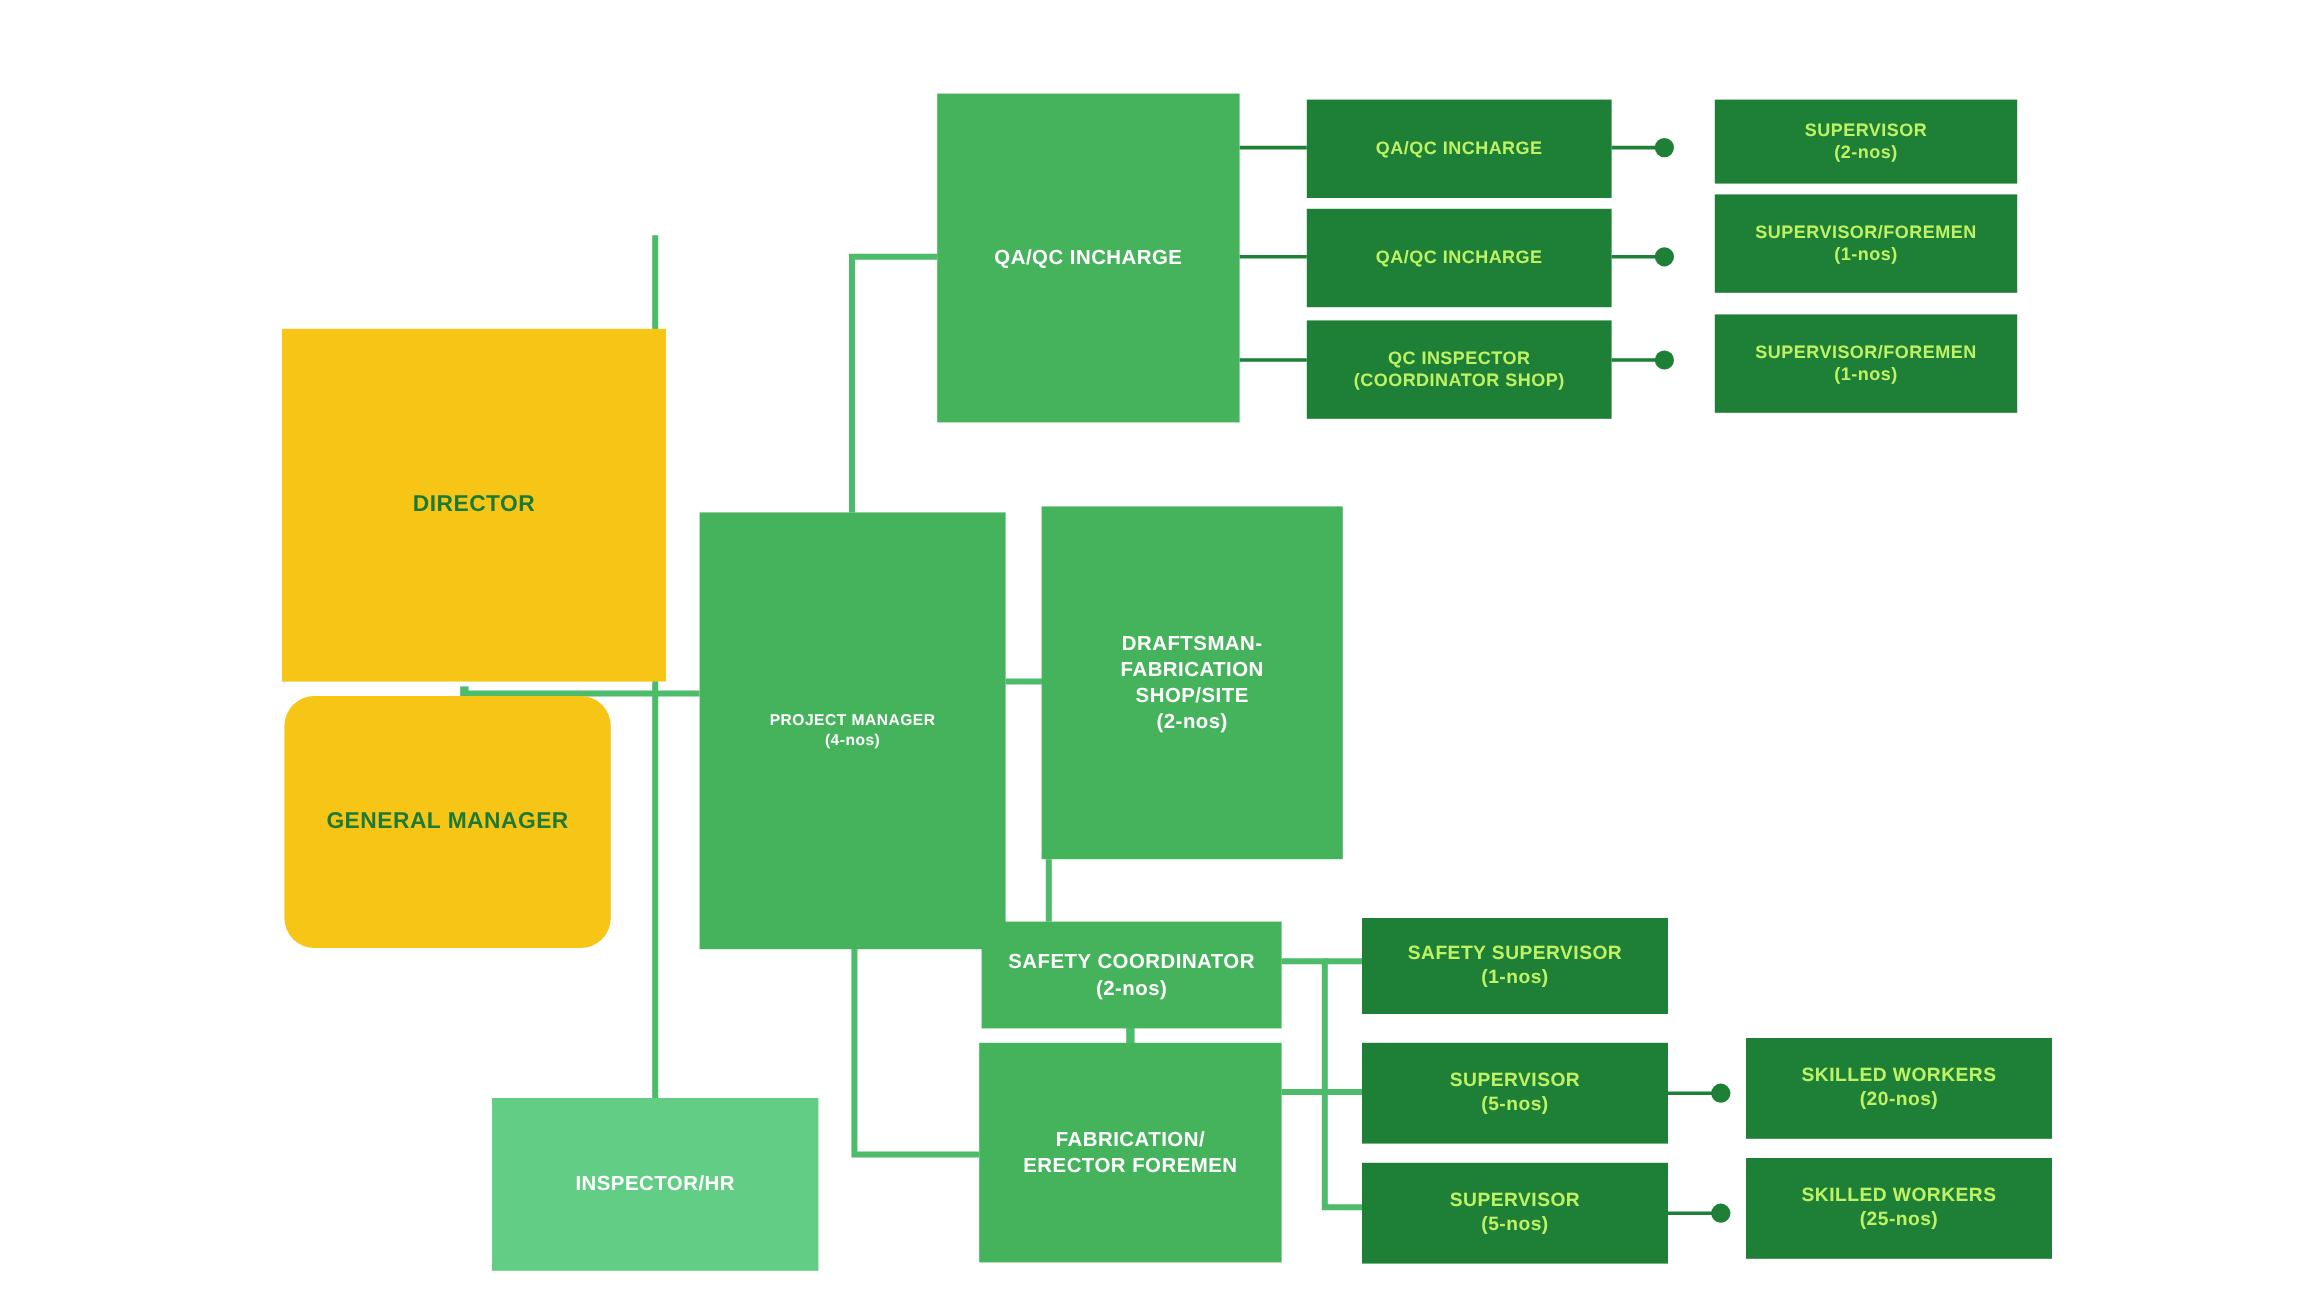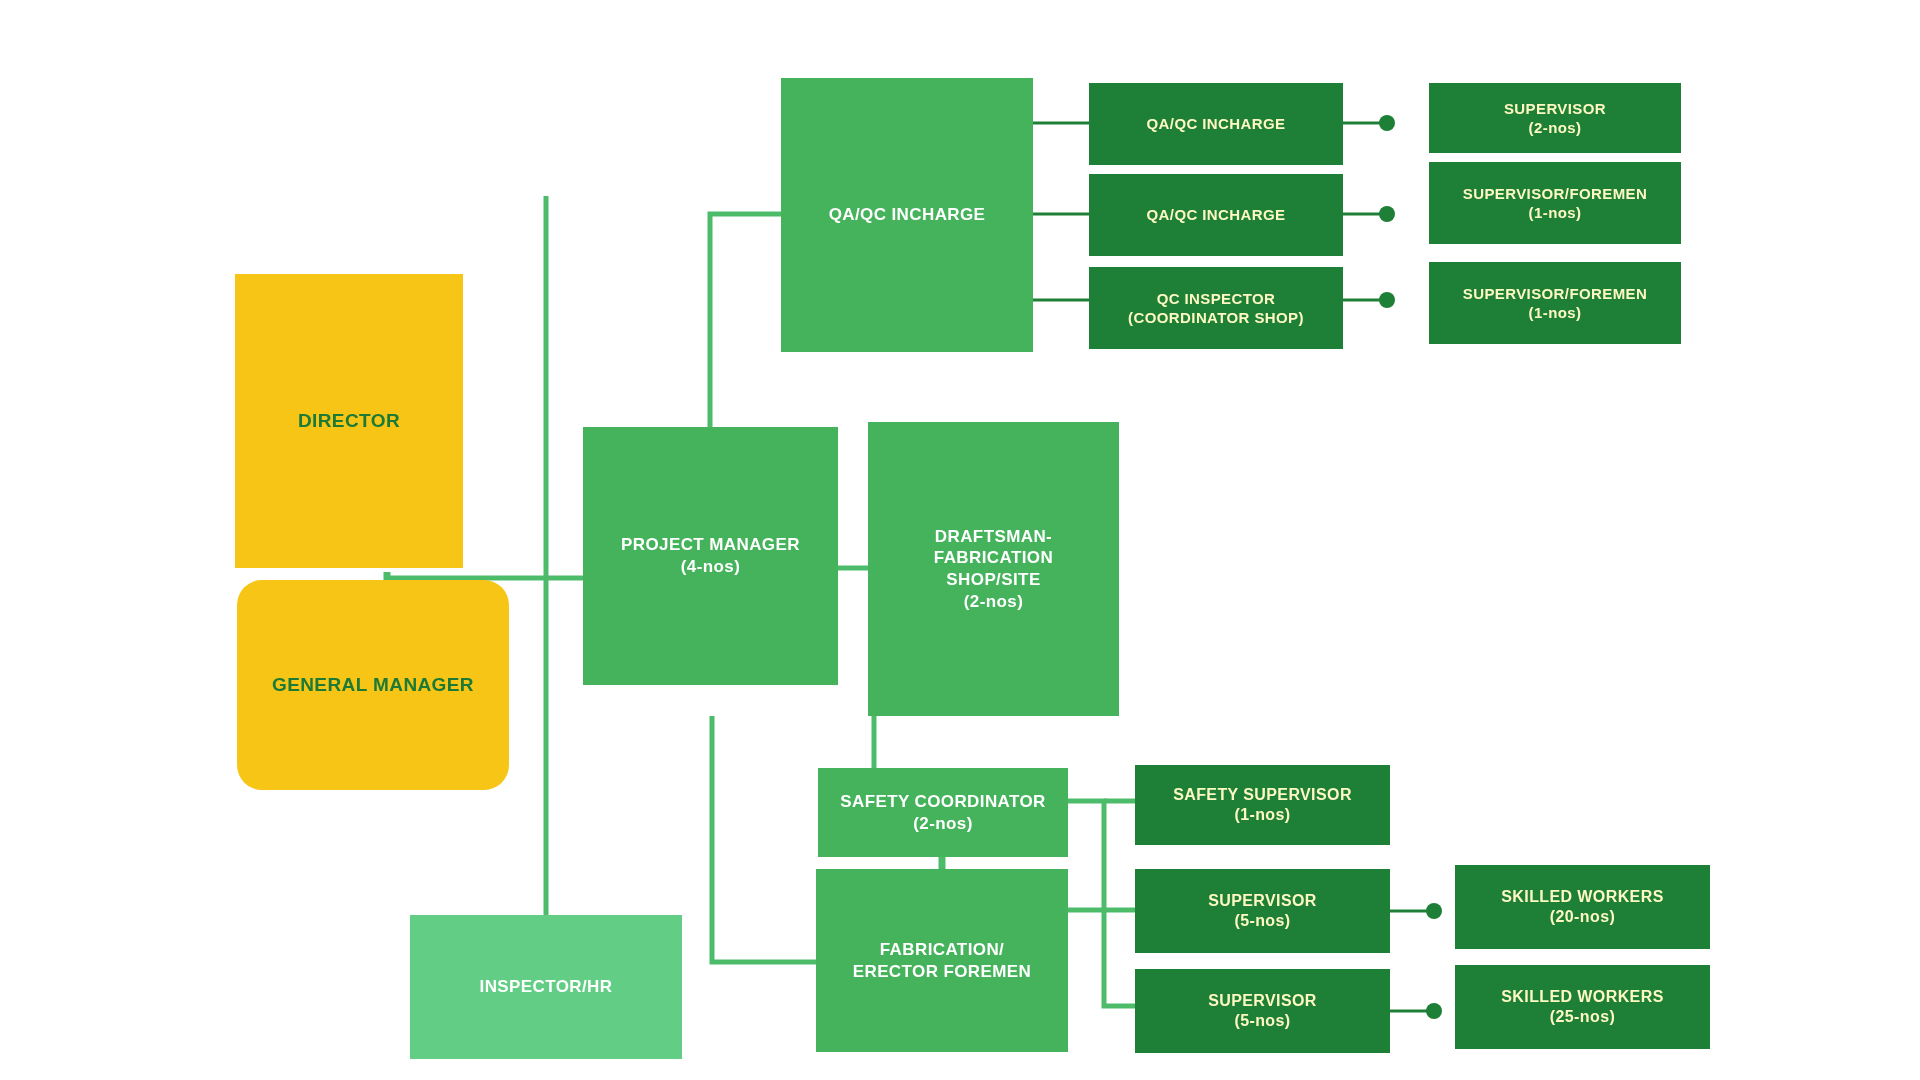--- a/index.html
+++ b/index.html
@@ -40,21 +40,21 @@
   .n-light {
     background: #62CE85;
     color: #ffffff;
   }
   .n-mid {
     background: #44B35B;
     color: #ffffff;
   }
   .n-dark {
     background: #1E7F36;
-    color: #fef9c3;
+    color: #bef264;
   }
   svg#wires {
     position: absolute;
     left: 0;
     top: 0;
     width: 1920px;
     height: 1080px;
     z-index: 1;
     pointer-events: none;
   }
@@ -106,21 +106,21 @@
     <g fill="#1E7F36">
       <circle cx="1387" cy="123" r="8"></circle>
       <circle cx="1387" cy="214" r="8"></circle>
       <circle cx="1387" cy="300" r="8"></circle>
       <circle cx="1434" cy="911" r="8"></circle>
       <circle cx="1434" cy="1011" r="8"></circle>
     </g>
   </svg>
 
 
-  <div class="node n-exec" style="left:235px; top:274px; width:228px; height:294px; font-size:19px;">DIRECTOR</div>
+  <div class="node n-exec" style="left:235px; top:274px; width:320px; height:294px; font-size:19px;">DIRECTOR</div>
 
   <div class="node n-exec" style="left:237px; top:580px; width:272px; height:210px; font-size:19px;border-radius:25px;">GENERAL MANAGER</div>
 
   <div class="node n-light" style="left:410px; top:915px; width:272px; height:144px; font-size:17px;">INSPECTOR/HR</div>
 
   <div class="node n-mid" style="left:781px; top:78px; width:252px; height:274px; font-size:17px;">QA/QC INCHARGE</div>
 
   <div class="node n-dark" style="left:1089px; top:83px; width:254px; height:82px; font-size:15px;">QA/QC INCHARGE</div>
 
   <div class="node n-dark" style="left:1089px; top:174px; width:254px; height:82px; font-size:15px;">QA/QC INCHARGE</div>
@@ -130,21 +130,21 @@
 
   <div class="node n-dark" style="left:1429px; top:83px; width:252px; height:70px; font-size:15px;">SUPERVISOR
 (2-nos)</div>
 
   <div class="node n-dark" style="left:1429px; top:162px; width:252px; height:82px; font-size:15px;">SUPERVISOR/FOREMEN
 (1-nos)</div>
 
   <div class="node n-dark" style="left:1429px; top:262px; width:252px; height:82px; font-size:15px;">SUPERVISOR/FOREMEN
 (1-nos)</div>
 
-  <div class="node n-mid" style="left:583px; top:427px; width:255px; height:258px; font-size:17px;">PROJECT MANAGER
+  <div class="node n-mid" style="left:583px; top:427px; width:255px; height:364px; font-size:13px;">PROJECT MANAGER
 (4-nos)</div>
 
   <div class="node n-mid" style="left:868px; top:422px; width:251px; height:294px; font-size:17px;">DRAFTSMAN-
 FABRICATION
 SHOP/SITE
 (2-nos)</div>
 
   <div class="node n-mid" style="left:818px; top:768px; width:250px; height:89px; font-size:17px;">SAFETY COORDINATOR
 (2-nos)</div>
 

